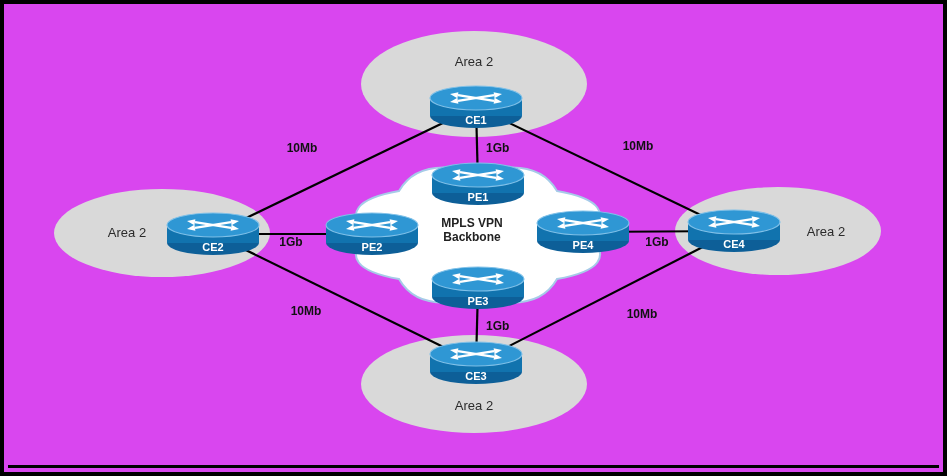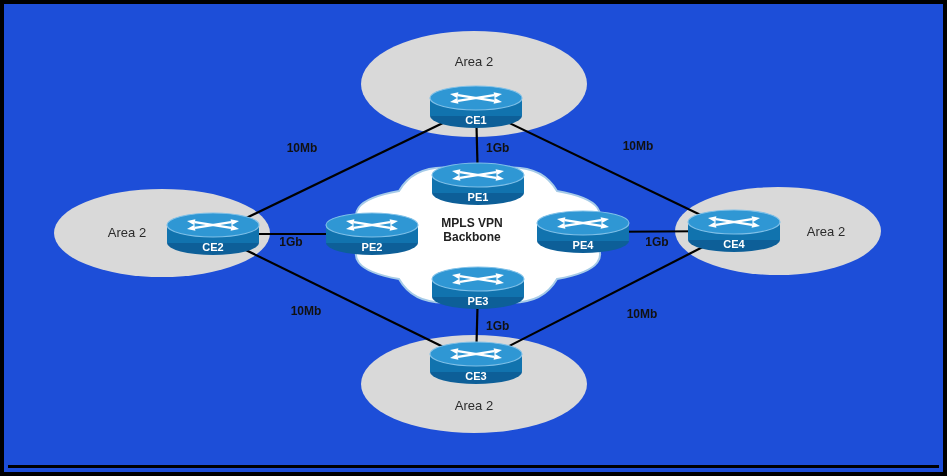--- a/index.html
+++ b/index.html
@@ -1,19 +1,19 @@
 <!DOCTYPE html>
 <html><head>
 <meta charset="utf-8">
 <style>
   html, body { margin: 0; padding: 0; background: #ffffff; }
   .canvas {
     width: 947px; height: 476px;
     position: relative;
-    background: #1d4ed8;
+    background: #d946ef;
     font-family: "Liberation Sans", sans-serif;
   }
   svg { display: block; }
   .area-label  { font-family: "Liberation Sans", sans-serif; font-size: 13px; fill: #2b2b2b; text-anchor: middle; }
   .link-label  { font-family: "Liberation Sans", sans-serif; font-size: 12px; font-weight: bold; fill: #111111; text-anchor: middle; }
   .link-label.anchor-start { text-anchor: start; }
   .cloud-label { font-family: "Liberation Sans", sans-serif; font-size: 12px; font-weight: bold; fill: #222222; text-anchor: middle; }
   .rlabel      { font-family: "Liberation Sans", sans-serif; font-size: 11px; font-weight: bold; fill: #ffffff; text-anchor: middle; }
   .link        { stroke: #000000; stroke-width: 2.2; }
 </style>

